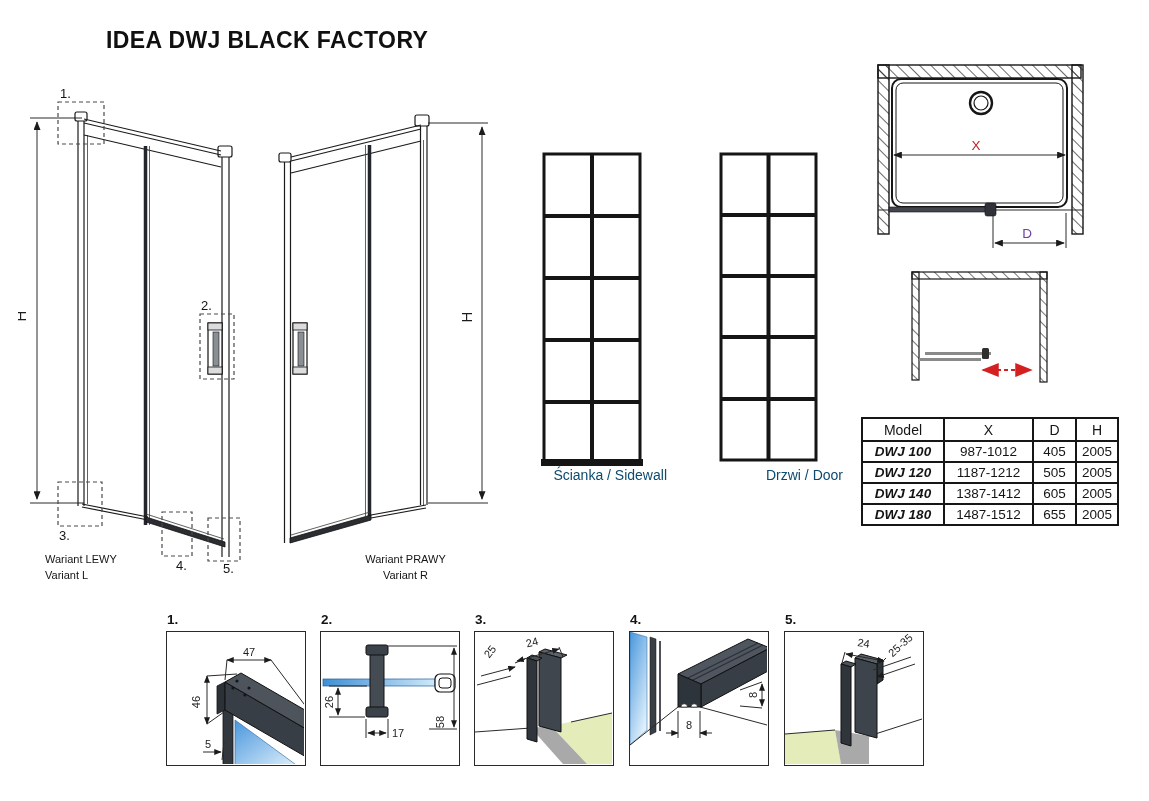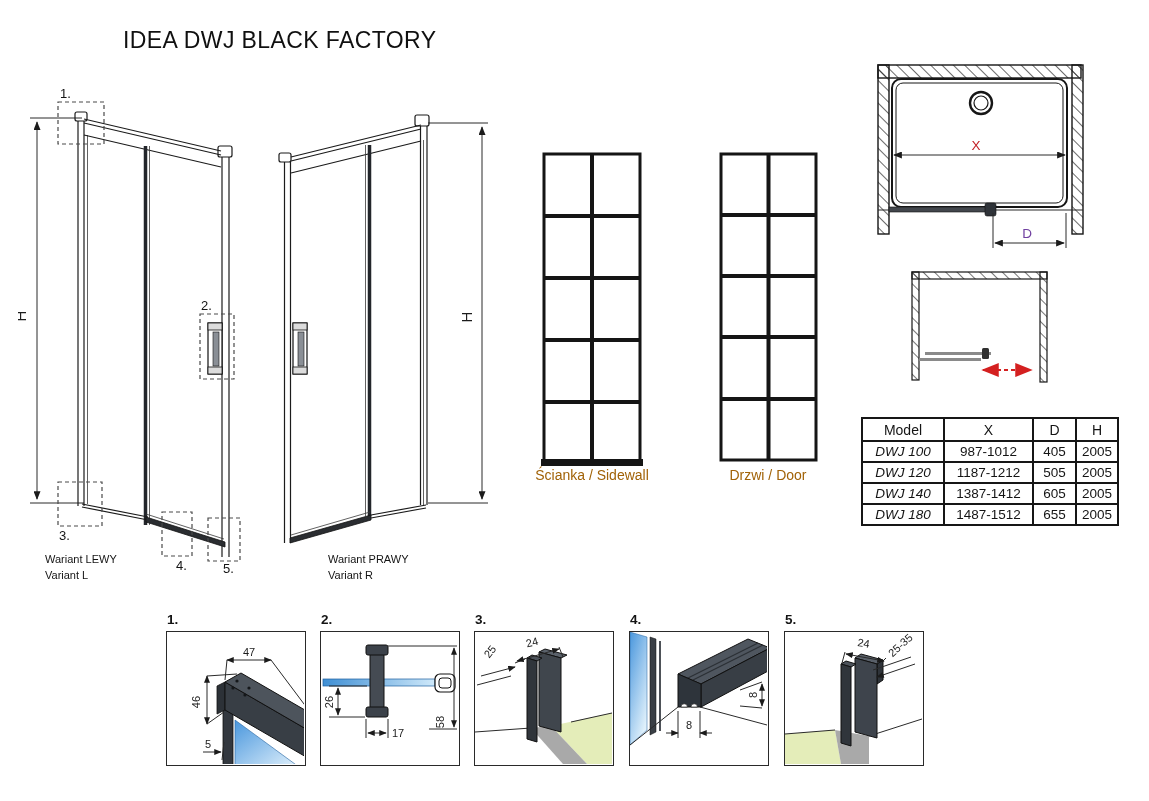--- a/index.html
+++ b/index.html
@@ -3,48 +3,48 @@
 <meta charset="utf-8">
 <style>
   * { margin:0; padding:0; box-sizing:border-box; }
   html,body { background:#fff; }
   .canvas {
     position:relative; width:1149px; height:801px; background:#ffffff;
     font-family:"Liberation Sans", sans-serif; color:#1a1a1a; overflow:hidden;
   }
   .abs { position:absolute; }
   .title {
-    position:absolute; left:123px; top:27px;
-    font-size:23px; font-weight:normal; letter-spacing:.4px; color:#101010;
+    position:absolute; left:106px; top:27px;
+    font-size:23px; font-weight:bold; letter-spacing:.4px; color:#101010;
   }
   svg text { font-family:"Liberation Sans", sans-serif; }
   .dimtx { font-size:11px; fill:#1c1c1c; }
   .callout { font-size:13px; fill:#141414; }
   .dimletter { font-size:15px; fill:#1c1c1c; }
   .ln   { stroke:#1b1b1b; fill:none; stroke-width:1.2; }
   .thin { stroke:#3a3a3a; fill:none; stroke-width:.8; }
   .dim  { stroke:#2a2a2a; fill:none; stroke-width:1; }
   .dash { stroke:#4a4a4a; fill:none; stroke-width:1.2; stroke-dasharray:4 3; }
   .variant-label { position:absolute; font-size:11px; line-height:16px; color:#141414; }
-  .grid-label { position:absolute; font-size:14px; color:#a16207; text-align:center; width:150px; }
+  .grid-label { position:absolute; font-size:14px; color:#0c4a6e; text-align:right; width:150px; }
   .detail-label { position:absolute; font-size:13.5px; font-weight:600; color:#141414; }
   .detail-box { position:absolute; top:631px; width:140px; height:135px;
                 border:1.5px solid #2a2a2a; background:#fff; }
   table.spec { position:absolute; left:861px; top:417px; border-collapse:collapse;
                table-layout:fixed; background:#fff; }
   table.spec th, table.spec td {
     border:2px solid #161616; text-align:center; vertical-align:middle;
     padding:0 2px; font-size:13.5px; color:#141414;
   }
   table.spec th { height:23px; font-size:14px; font-weight:normal; }
   table.spec td { height:21px; }
   th.h-model { font-weight:bold;margin-left:20px; }
   th.h-x { color:#c22127; }
   th.h-d { color:#7040a0; }
-  td.c-model { font-weight:normal; font-style:italic; font-size:13px; }
+  td.c-model { font-weight:bold; font-style:italic; font-size:13px; }
   .w-model { width:82px; } .w-x { width:89px; } .w-d { width:43px; } .w-h { width:42px; }
 </style>
 </head>
 <body>
 
 <div class="canvas">
 
   <div class="title">IDEA DWJ BLACK FACTORY</div>
 
   <svg class="abs" style="left:18px;top:80px" width="250" height="500" viewBox="0 0 250 500">
@@ -132,21 +132,21 @@
       <rect x="28" y="228" width="14" height="7" fill="#dcdcdc" stroke="#111" stroke-width="0.8"></rect>
       <rect x="28" y="272" width="14" height="7" fill="#dcdcdc" stroke="#111" stroke-width="0.8"></rect>
       <rect x="33" y="237" width="6" height="34" fill="#8a8f96" stroke="#111" stroke-width="0.6"></rect>
     </g>
   </svg>
 
   <div class="variant-label" style="left:45px;top:551px">
     <div>Wariant LEWY</div>
     <div>Variant L</div>
   </div>
-  <div class="variant-label" style="left:328px;top:551px;width:135px;text-align:left">
+  <div class="variant-label" style="left:338px;top:551px;width:135px;text-align:center">
     <div>Wariant PRAWY</div>
     <div>Variant R</div>
   </div>
 
   <svg class="abs" style="left:541px;top:151px" width="102" height="330" viewBox="0 0 102 330">
     <g stroke="#151515">
       <rect x="3" y="3" width="96" height="310" fill="#fff" stroke-width="3"></rect>
       <line x1="51" y1="3" x2="51" y2="313" stroke-width="4"></line>
       <line x1="3" y1="65" x2="99" y2="65" stroke-width="4"></line>
       <line x1="3" y1="127" x2="99" y2="127" stroke-width="4"></line>

